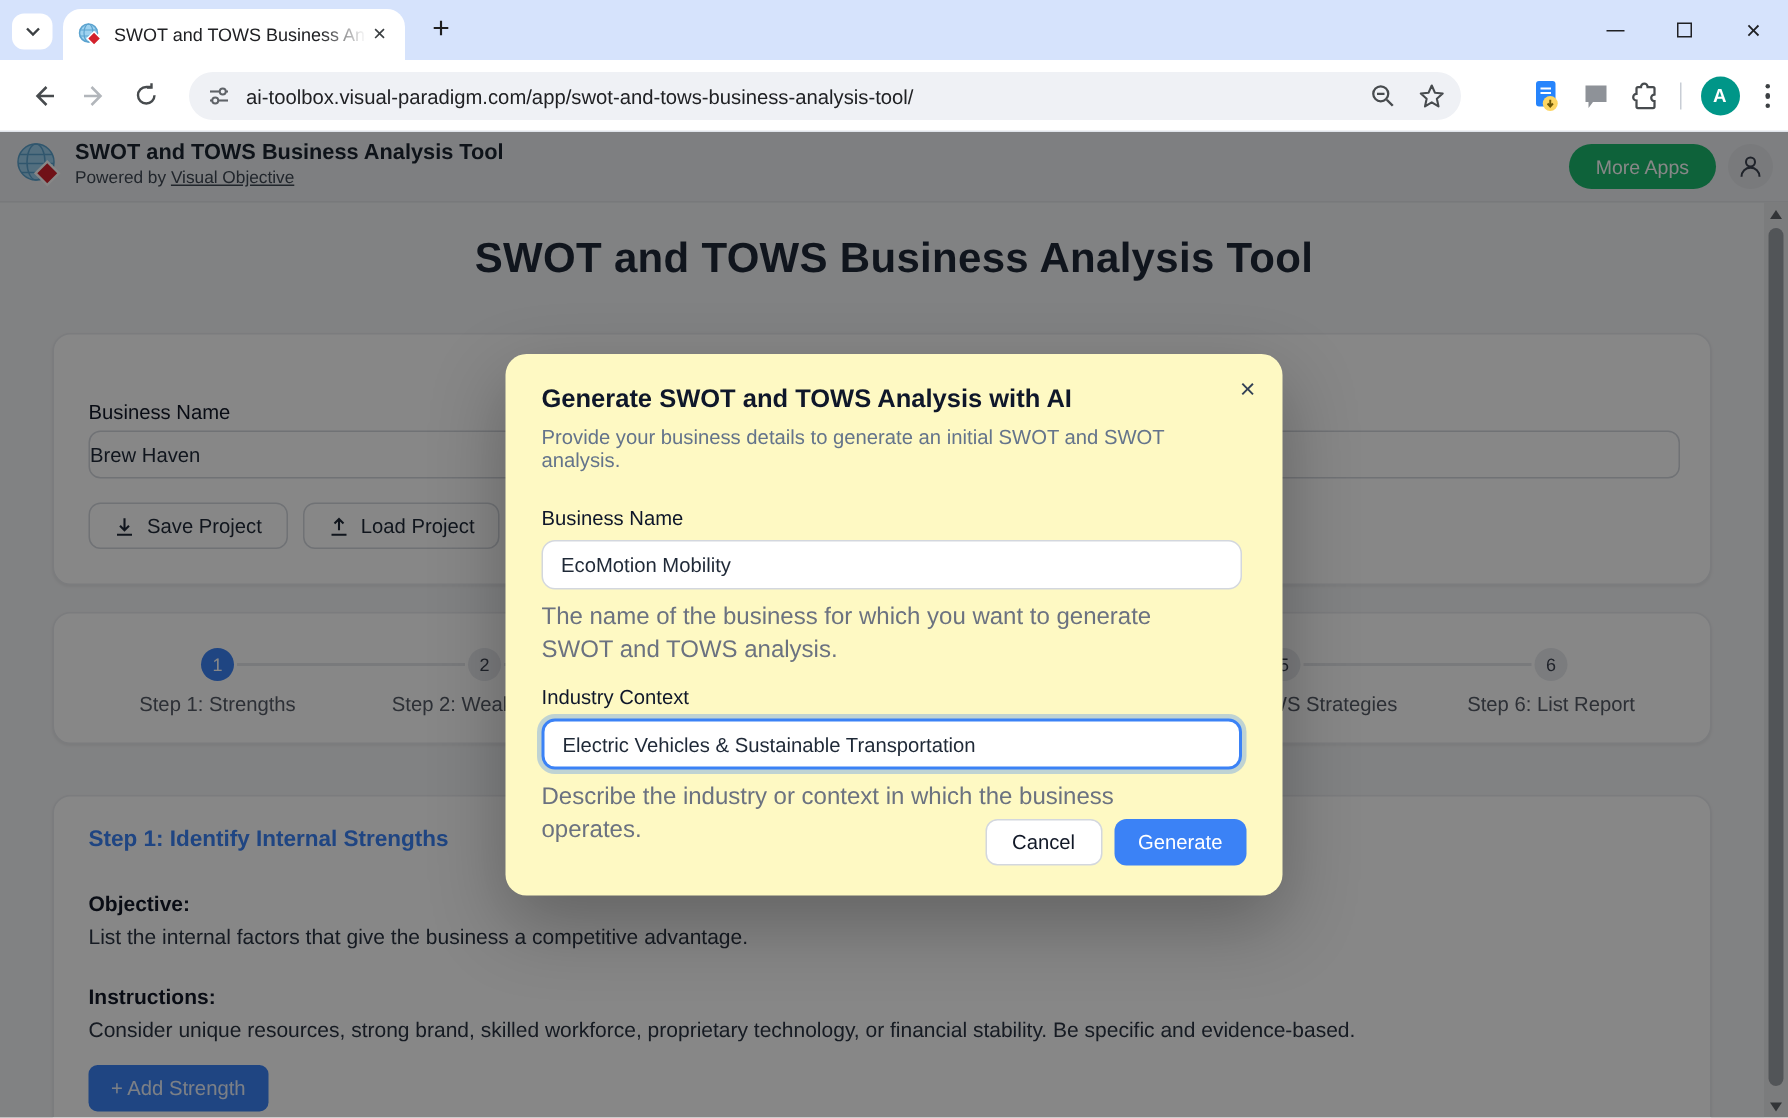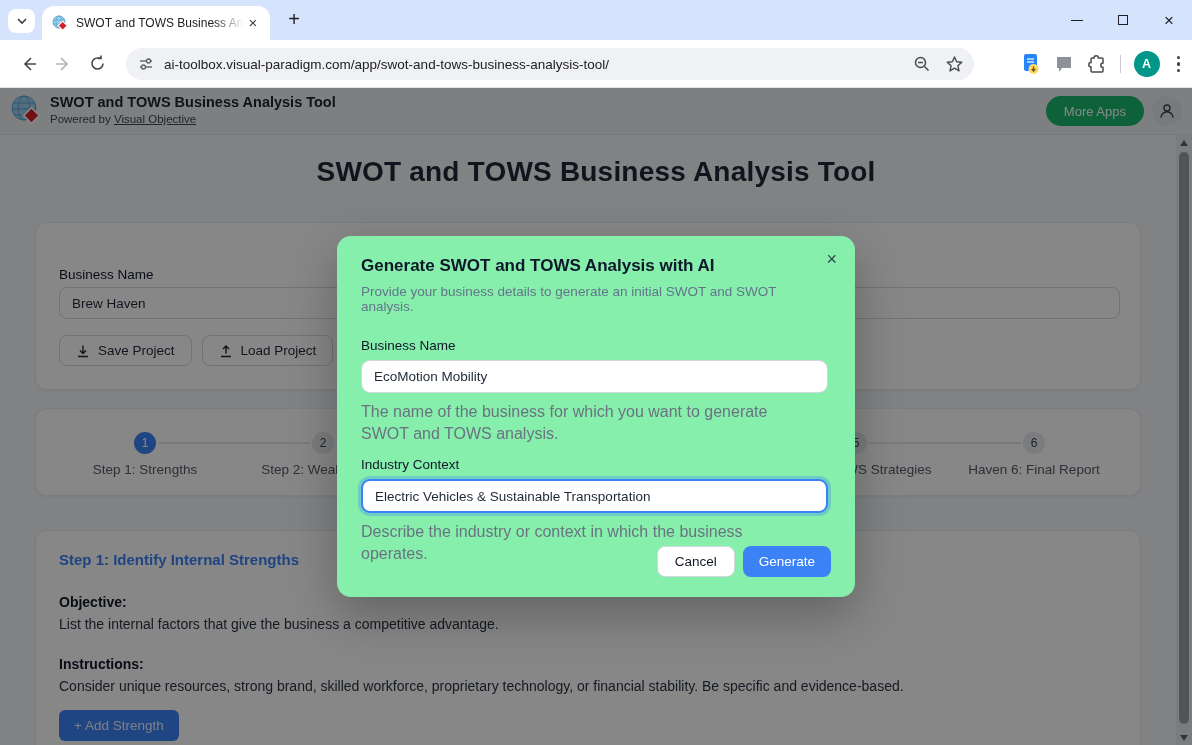--- a/index.html
+++ b/index.html
@@ -51,21 +51,21 @@
     background:#e4e6ea; display:flex; align-items:center; justify-content:center; }
 
   .page-h1 { position:absolute; left:0; top:68px; width:1192px; text-align:center; font-size:28px;
     font-weight:700; color:#1f2937; letter-spacing:.2px; }
 
   .card { position:absolute; left:35px; width:1106px; background:#fff; border:1px solid #e8eaee;
     border-radius:12px; box-shadow:0 1px 2px rgba(0,0,0,.05); }
   .card1 { top:134px; height:168px; }
   .field-label { font-size:13.5px; color:#111827; }
   .card1 .field-label { position:absolute; left:23px; top:44px; }
-  .text-input { height:32px; border:1px solid #d3d7de; border-radius:8px; background:#fff; padding:0 12px;
+  .text-input { height:32px; border:1px solid #d3d7de; border-radius:8px; background:#fff; padding:0 0;
     font-size:13.5px; color:#1f2937; font-family:inherit; }
   .card1 .text-input { position:absolute; left:23px; top:64px; width:1061px; }
   .btn-row { position:absolute; left:23px; top:112px; display:flex; gap:10px; }
   .btn-outline { height:31px; padding:0 16px; background:#fff; border:1px solid #d3d7de; border-radius:8px;
     font-size:13.5px; color:#1f2937; font-family:inherit; display:flex; align-items:center; gap:8px; }
   .btn-ai { height:31px; width:170px; background:#7c3aed; border:none; border-radius:8px; color:#fff;
     display:flex; align-items:center; padding:0 10px; }
 
   .card2 { top:320px; height:88px; }
   .step { position:absolute; top:23px; width:160px; text-align:center; }
@@ -86,21 +86,21 @@
   .scrollbar { position:absolute; right:0; top:47px; width:16px; height:610px; background:#e9eaec; }
   .sb-up { position:absolute; top:5px; left:4px; width:0; height:0; border-left:4px solid transparent;
     border-right:4px solid transparent; border-bottom:6px solid #5f6368; }
   .sb-down { position:absolute; bottom:4px; left:4px; width:0; height:0; border-left:4px solid transparent;
     border-right:4px solid transparent; border-top:6px solid #5f6368; }
   .sb-thumb { position:absolute; top:17px; left:3px; width:10px; height:572px; background:#9ca1a7; border-radius:6px; }
 
   .overlay { position:absolute; inset:0; background:rgba(0,0,0,0.47); z-index:40; }
 
   
-  .modal { position:absolute; left:337px; top:148px; width:518px; height:361px; background:#86efac;
+  .modal { position:absolute; left:337px; top:148px; width:518px; height:361px; background:#fef9c3;
     border-radius:14px; box-shadow:0 18px 50px rgba(0,0,0,.28); z-index:50; padding:20px 24px; }
   .modal-title { font-size:17px; font-weight:700; color:#0f172a; }
   .modal-close { position:absolute; top:14px; right:18px; font-size:18px; color:#334155; line-height:1; }
   .modal-desc { margin-top:8px; font-size:13.5px; color:#64748b; }
   .m-label { margin-top:24px; font-size:13.5px; color:#0f172a; }
   .m-input { margin-top:7px; width:467px; height:33px; border:1px solid #d3d7de; border-radius:9px;
     padding:12px 12px; font-size:13.5px; color:#1f2937; font-family:inherit; display:block; }
   .m-input.focused { border:2px solid #3b82f6; box-shadow:0 0 0 3px rgba(59,130,246,.32); height:34px; }
   .m-help { margin-top:8px; font-size:16px; color:#6b7280; width:450px; line-height:1.35; }
   .m-footer { position:absolute; right:24px; bottom:20px; display:flex; gap:8px; }
@@ -281,21 +281,21 @@
     <div class="step" style="left:563px">
       <div class="step-circle">4</div>
       <div class="step-label"></div>
     </div>
     <div class="step" style="left:740px">
       <div class="step-circle">5</div>
       <div class="step-label">Step 5: TOWS Strategies</div>
     </div>
     <div class="step" style="left:918px">
       <div class="step-circle">6</div>
-      <div class="step-label">Haven 6: Final Report</div>
+      <div class="step-label">Step 6: List Report</div>
     </div>
   </div>
 
   <div class="card card3">
     <div class="sec-heading">Step 1: Identify Internal Strengths</div>
     <div class="bold-label" style="top:63px">Objective:</div>
     <div class="body-text" style="top:85px">List the internal factors that give the business a competitive advantage.</div>
     <div class="bold-label" style="top:125px">Instructions:</div>
     <div class="body-text" style="top:147px">Consider unique resources, strong brand, skilled workforce, proprietary technology, or financial stability. Be specific and evidence-based.</div>
     <button class="btn-add">+ Add Strength</button>

